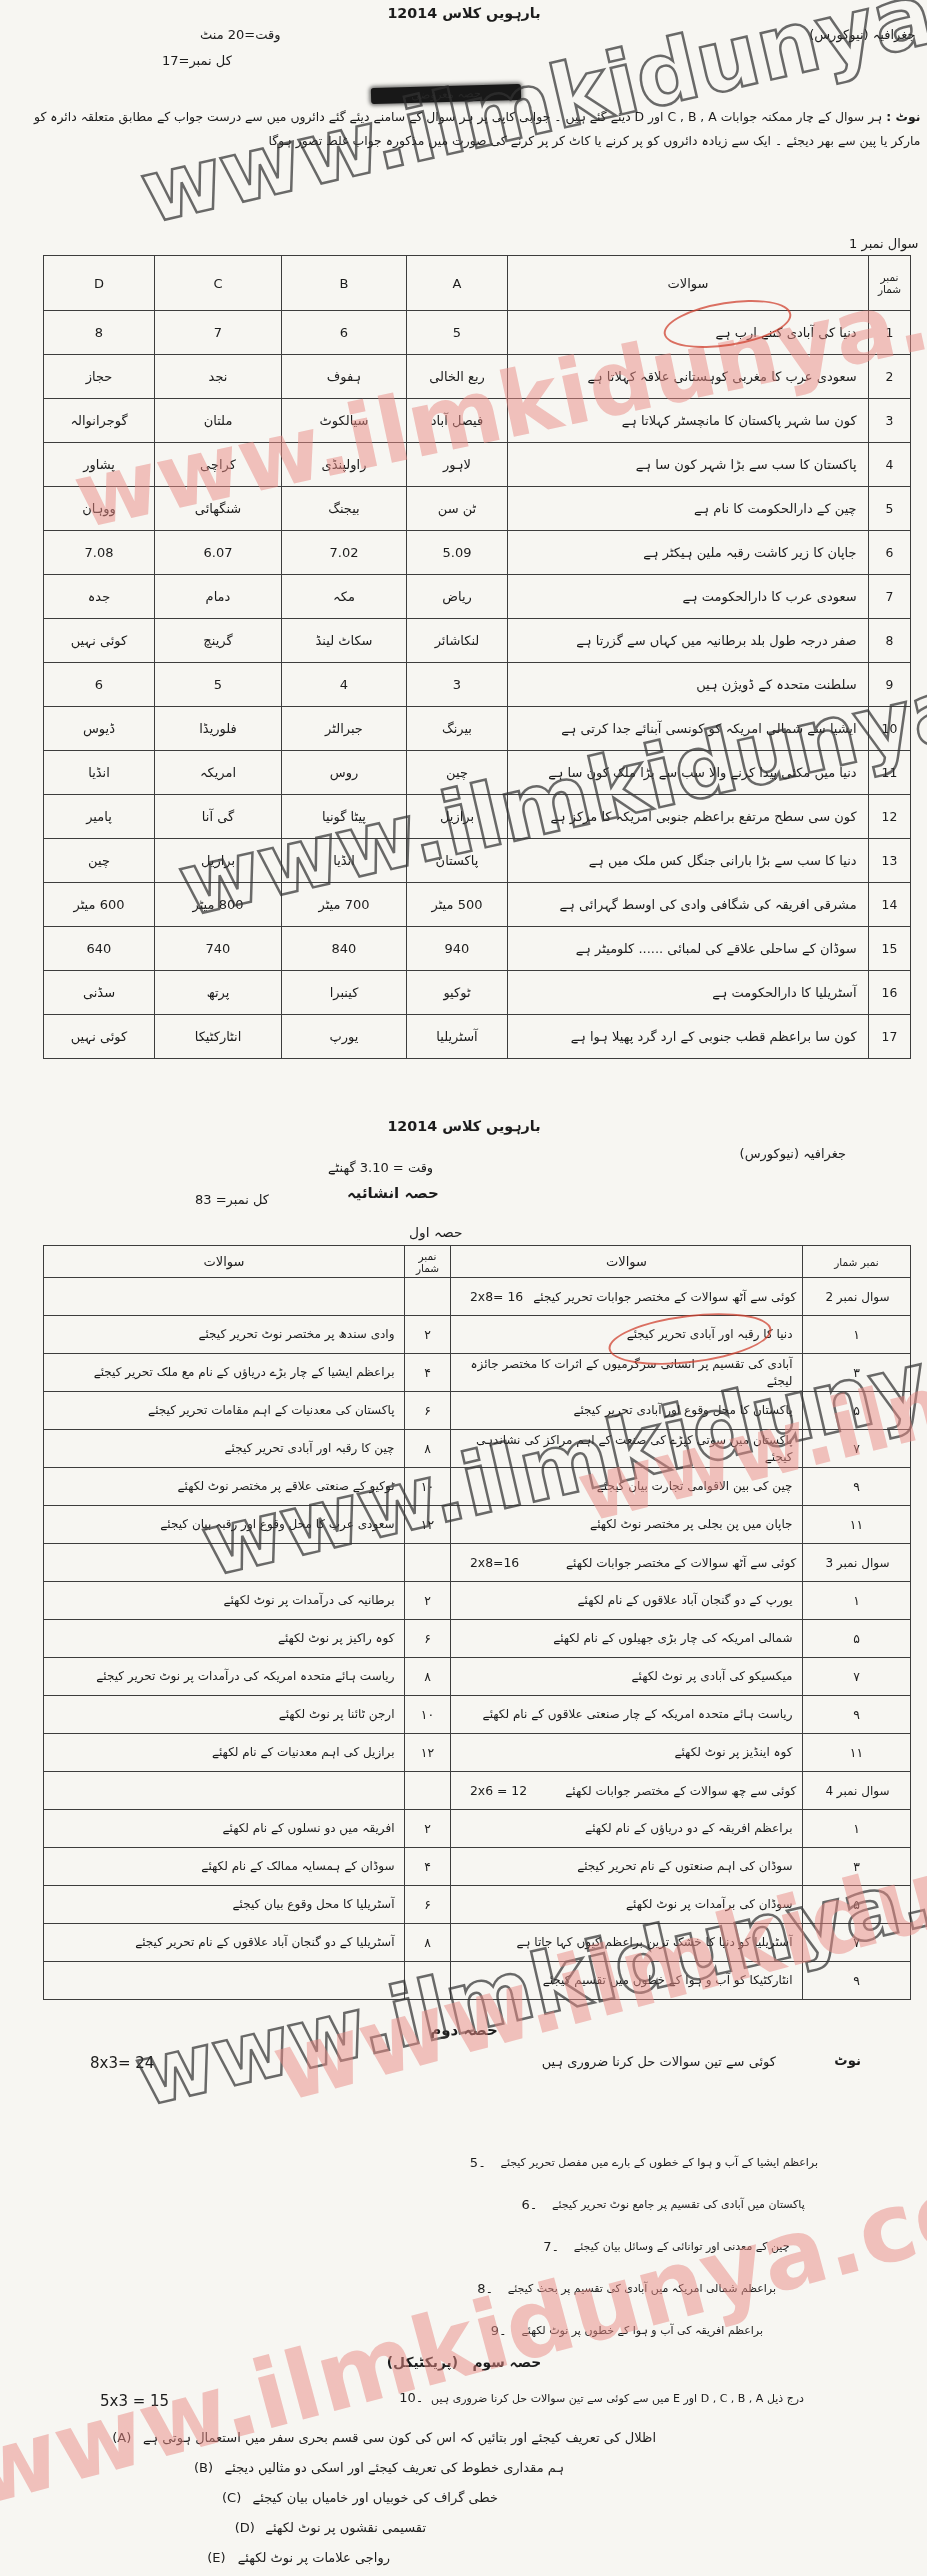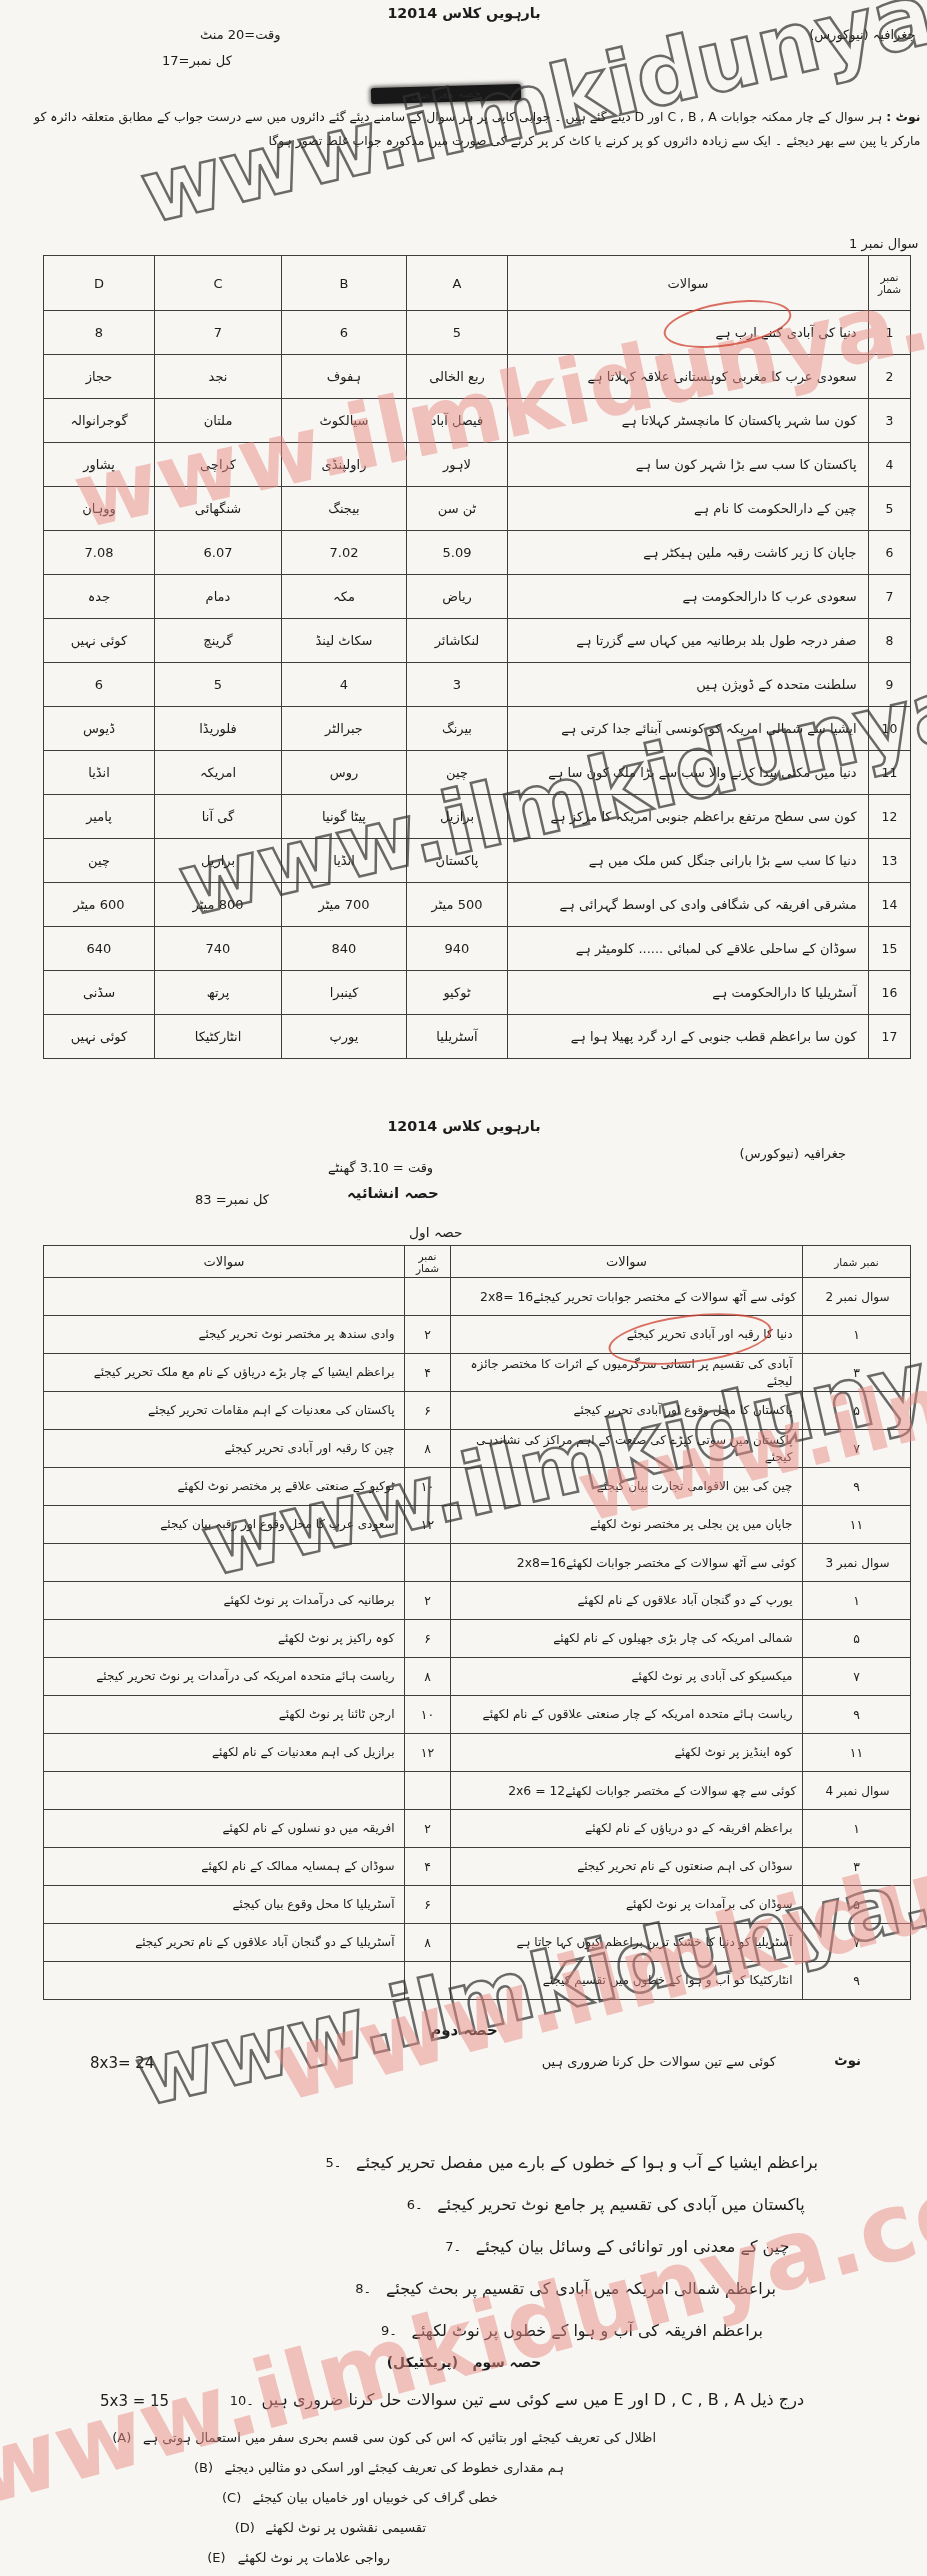--- a/index.html
+++ b/index.html
@@ -42,29 +42,29 @@
   #mcq-table th.sn-h{font-size:10.5px;padding:1.9px 1px;}
 
   #subj-table{top:1245px;}
   #subj-table thead tr{height:32px;}
   #subj-table tbody tr{height:38px;}
   #subj-table td{font-size:12px;}
   #subj-table .qcell{text-align:right;direction:rtl;padding-right:9.5px;line-height:1.35;}
   #subj-table .ncell{text-align:center;font-size:12.4px;}
   #subj-table th.nh{font-size:10.5px;padding:1.9px 1px;}
   #subj-table .sec-q{direction:rtl;}
-  #subj-table .sec-q .wrap{display:flex;justify-content:flex-end;align-items:center;direction:ltr;}
+  #subj-table .sec-q .wrap{display:flex;justify-content:space-between;align-items:center;direction:ltr;}
   #subj-table .sec-q .marks{font-size:12.4px;padding-left:13.3px;}
   #subj-table .sec-q .inst{direction:rtl;text-align:right;font-size:12px;}
   #subj-table .sec-title{text-align:center;direction:rtl;font-size:12px;padding-right:3.8px;}
 
   
   .line-flex{display:flex;justify-content:flex-end;align-items:baseline;gap:7.6px;}
   .line-flex .num{font-size:13px;min-width:23px;text-align:left;}
-  .line-flex .txt{direction:rtl;text-align:right;font-size:16px;}
+  .line-flex .txt{direction:rtl;text-align:right;font-size:11px;}
   #part2-questions{top:2141px;right:110px;width:665px;}
   #part2-questions .lq-line{height:42px;display:flex;justify-content:flex-end;align-items:center;gap:7.6px;}
   #part2-questions .lq-line:nth-child(2){padding-right:13.3px;}
   #part2-questions .lq-line:nth-child(3){padding-right:28.5px;}
   #part2-questions .lq-line:nth-child(4){padding-right:42px;}
   #part2-questions .lq-line:nth-child(5){padding-right:55px;}
   #part3-items{top:2422px;right:272px;width:627px;}
   #part3-items .pr-line{height:30px;display:flex;justify-content:flex-end;align-items:center;gap:7.6px;}
   #part3-items .pr-line:nth-child(2){padding-right:92px;}
   #part3-items .pr-line:nth-child(3){padding-right:158px;}

